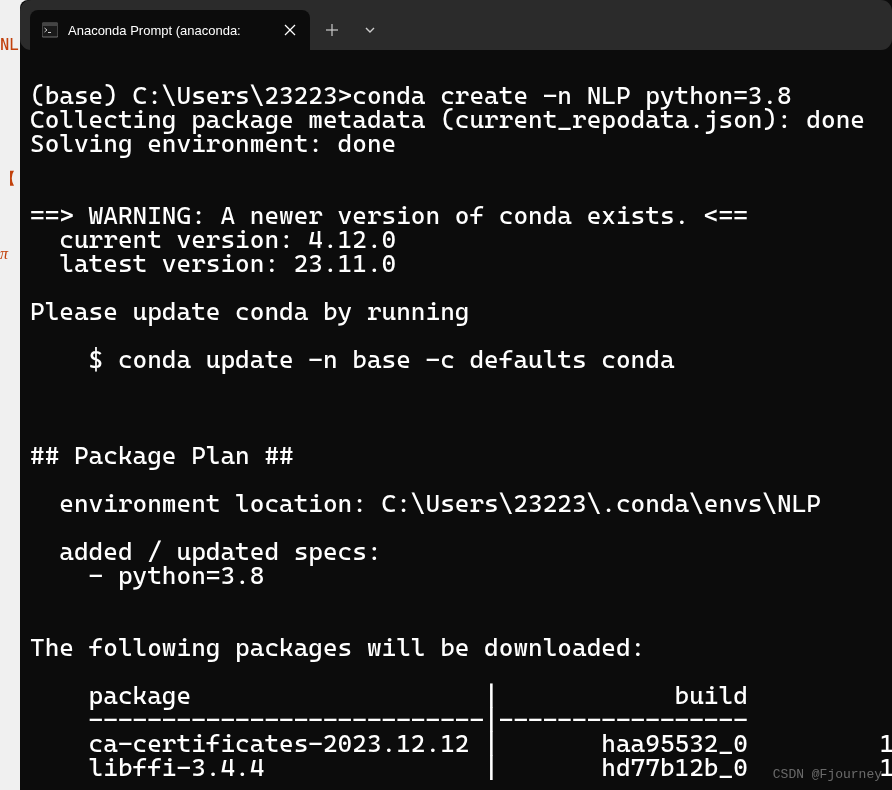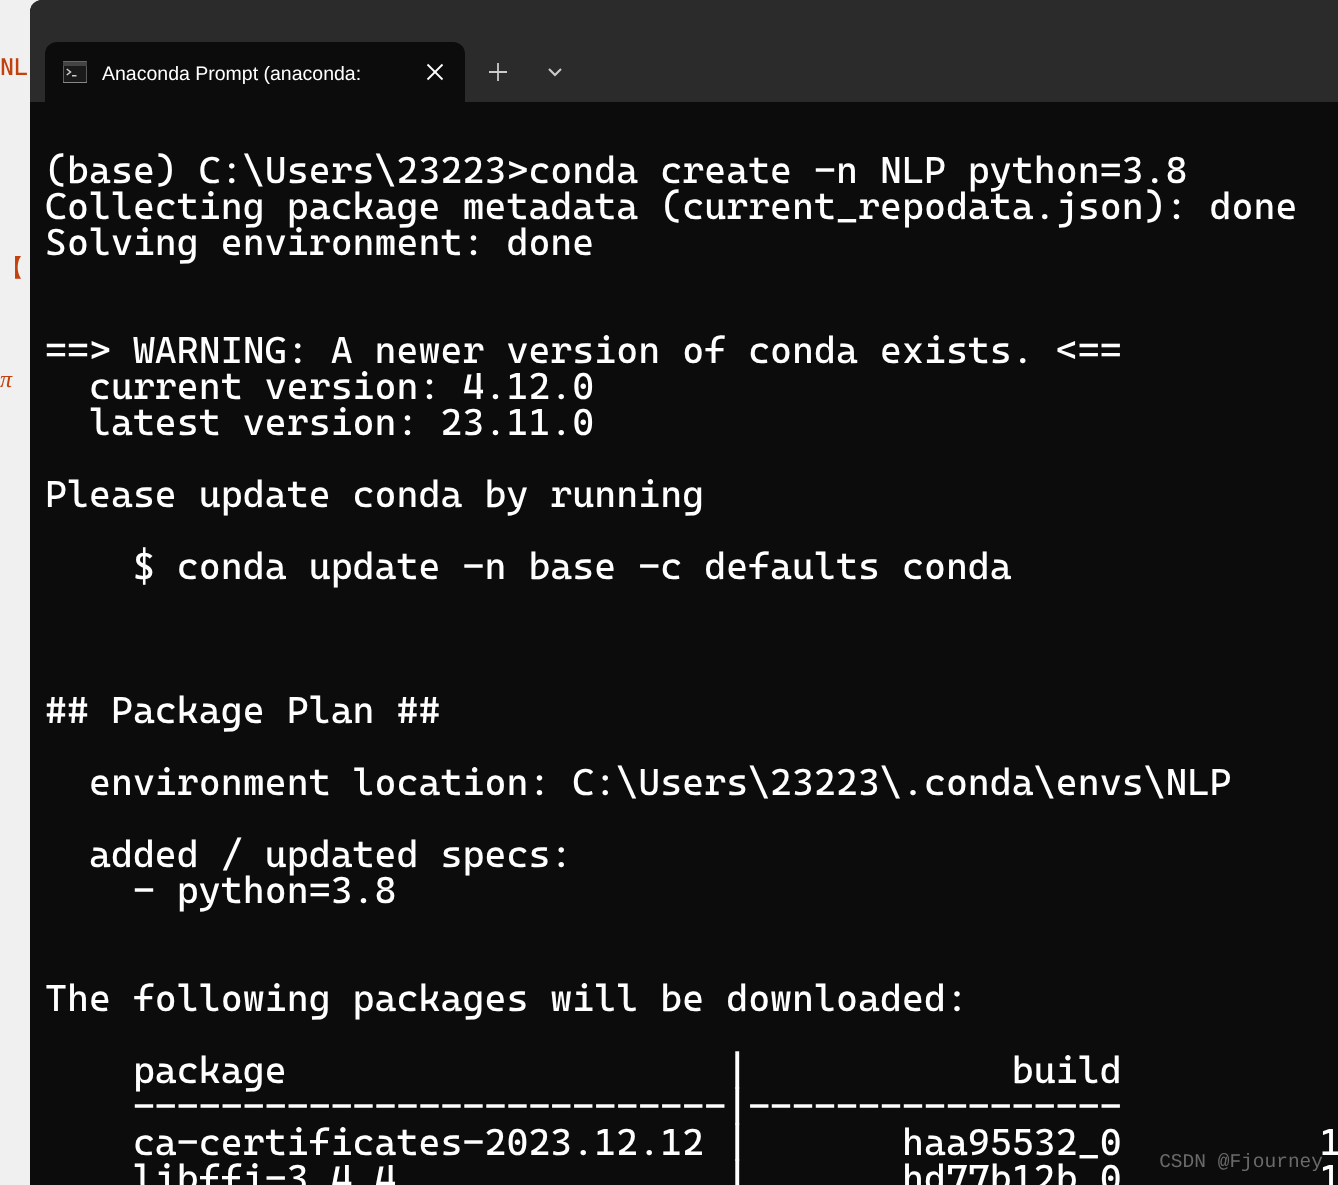--- a/index.html
+++ b/index.html
@@ -29,26 +29,27 @@
       top: 0;
       right: 0;
       bottom: 0;
       background: #0c0c0c;
       display: flex;
       flex-direction: column;
       border-radius: 8px 0 0 0;
       overflow: hidden;
     }
     .titlebar {
-      height: 68px;
+      height: 50px;
       background: #2b2b2b;
       display: flex;
       align-items: flex-end;
       padding-left: 10px;
       position: relative;
+      border-radius: 11px;
     }
     .tab {
       background: #0c0c0c;
       height: 40px;
       display: flex;
       align-items: center;
       padding: 0 10px 0 12px;
       border-radius: 8px 8px 0 0;
       color: #fff;
       font-family: "Segoe UI", sans-serif;

